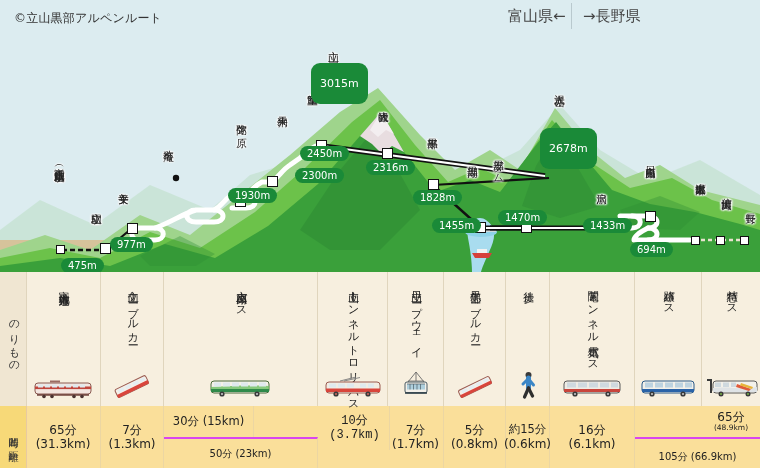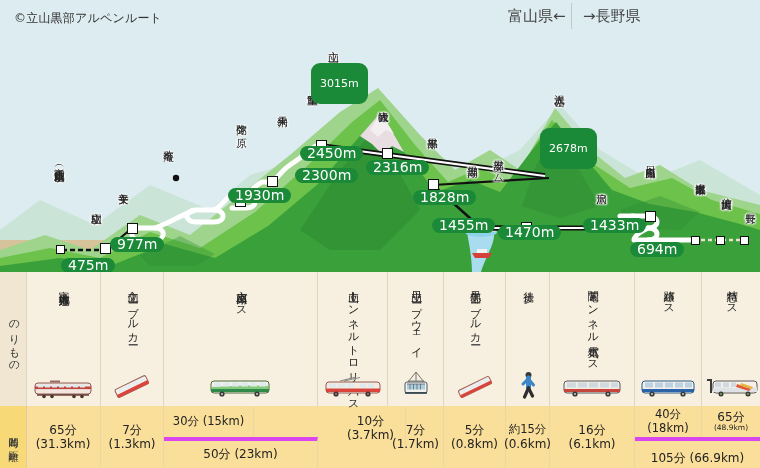--- a/index.html
+++ b/index.html
@@ -29,21 +29,21 @@
     writing-mode:vertical-rl;
     text-orientation:upright;
     font-size:10.5px;line-height:1.04;color:#222;
     letter-spacing:0.5px;white-space:nowrap;
     text-shadow:0 0 2px #fff,0 0 2px #fff,0 0 3px #fff,1px 0 2px #fff,-1px 0 2px #fff;
   }
 
   
   .pill{
     position:absolute;background:#1a8a38;color:#fff;
-    font-size:14px;line-height:15px;height:15px;
+    font-size:10px;line-height:15px;height:15px;
     padding:0 7px;border-radius:8px;white-space:nowrap;
     font-family:"DejaVu Sans","Liberation Sans",sans-serif;
   }
   .pill.big{font-size:11px;height:17px;line-height:17px;padding:12px 9px;border-radius:9px;}
 
   
   .stn{
     position:absolute;width:11px;height:11px;background:#fff;
     border:1.6px solid #111;box-sizing:border-box;
   }
@@ -95,23 +95,23 @@
     border-right:1px solid #ecd6a2;
     display:flex;flex-direction:column;align-items:center;justify-content:center;
     font-size:12px;color:#222;line-height:1.18;text-align:center;
   }
   .tcell .sub{font-size:12px;}
   .tcell.small{font-size:11.5px;}
   .tcell .tiny{font-size:7.5px;}
 
   .totcell{
     position:absolute;box-sizing:border-box;
-    border-right:1px solid #ecd6a2;border-top:4px solid #d946ef;
+    border-right:1px solid #ecd6a2;border-top:2px solid #d946ef;
     display:flex;align-items:center;justify-content:center;
-    font-size:12px;color:#222;
+    font-size:10px;color:#222;
   }
 </style>
 </head>
 <body>
 
 <div class="page">
 
   <div class="profile">
 
     <svg width="760" height="272" viewBox="0 0 760 272">
@@ -242,21 +242,21 @@
     <div class="pill big" style="left:540px;top:128px;">2678m</div>
 
     <div class="pill" style="left:61px;top:258px;">475m</div>
     <div class="pill" style="left:110px;top:237px;">977m</div>
     <div class="pill" style="left:228px;top:188px;">1930m</div>
     <div class="pill" style="left:275px;top:168px;margin-left:20px;">2300m</div>
     <div class="pill" style="left:300px;top:146px;">2450m</div>
     <div class="pill" style="left:366px;top:160px;">2316m</div>
     <div class="pill" style="left:413px;top:190px;">1828m</div>
     <div class="pill" style="left:432px;top:218px;">1455m</div>
-    <div class="pill" style="left:498px;top:225px;">1470m</div>
+    <div class="pill" style="left:498px;top:210px;">1470m</div>
     <div class="pill" style="left:583px;top:218px;">1433m</div>
     <div class="pill" style="left:630px;top:242px;">694m</div>
   </div>
 
   <div class="table">
     <div class="rowA"></div>
     <div class="rowB"></div>
 
     <div class="sidelbl">
       <span>のりもの</span>
@@ -476,44 +476,41 @@
       <div>7分</div>
       <div class="sub">(1.3km)</div>
     </div>
     <div class="tcell small" style="left:164px;top:134px;width:90px;height:31px;">
       <div>30分 (15km)</div>
     </div>
     <div class="totcell" style="left:164px;top:165px;width:154px;height:31px;">
       <span>50分 (23km)</span>
     </div>
 
-    <div class="tcell" style="left:336px;top:134px;width:70px;height:44px;">
+    <div class="tcell" style="left:320px;top:134px;width:70px;height:44px;font-family:Liberation Mono, monospace;">
       <div>10分</div>
       <div class="sub">(3.7km)</div>
     </div>
     <div class="tcell" style="left:388px;top:134px;width:56px;height:62px;">
       <div>7分</div>
       <div class="sub">(1.7km)</div>
     </div>
     <div class="tcell" style="left:444px;top:134px;width:62px;height:62px;">
       <div>5分</div>
       <div class="sub">(0.8km)</div>
     </div>
     <div class="tcell small" style="left:506px;top:134px;width:44px;height:62px;">
       <div>約15分</div>
       <div class="sub">(0.6km)</div>
     </div>
     <div class="tcell" style="left:550px;top:134px;width:85px;height:62px;">
       <div>16分</div>
       <div class="sub">(6.1km)</div>
     </div>
 
-    <div class="tcell small" style="left:635px;top:134px;width:67px;height:31px;">
-      <div>40分 (18km)</div>
-    </div>
     <div class="tcell" style="left:702px;top:134px;width:58px;height:31px;border-right:none;">
       <div>65分</div>
       <div class="tiny">(48.9km)</div>
     </div>
     <div class="totcell" style="left:635px;top:165px;width:125px;height:38px;border-right:none;">
       <span>105分 (66.9km)</span>
     </div>
   </div>
 
 </div>

